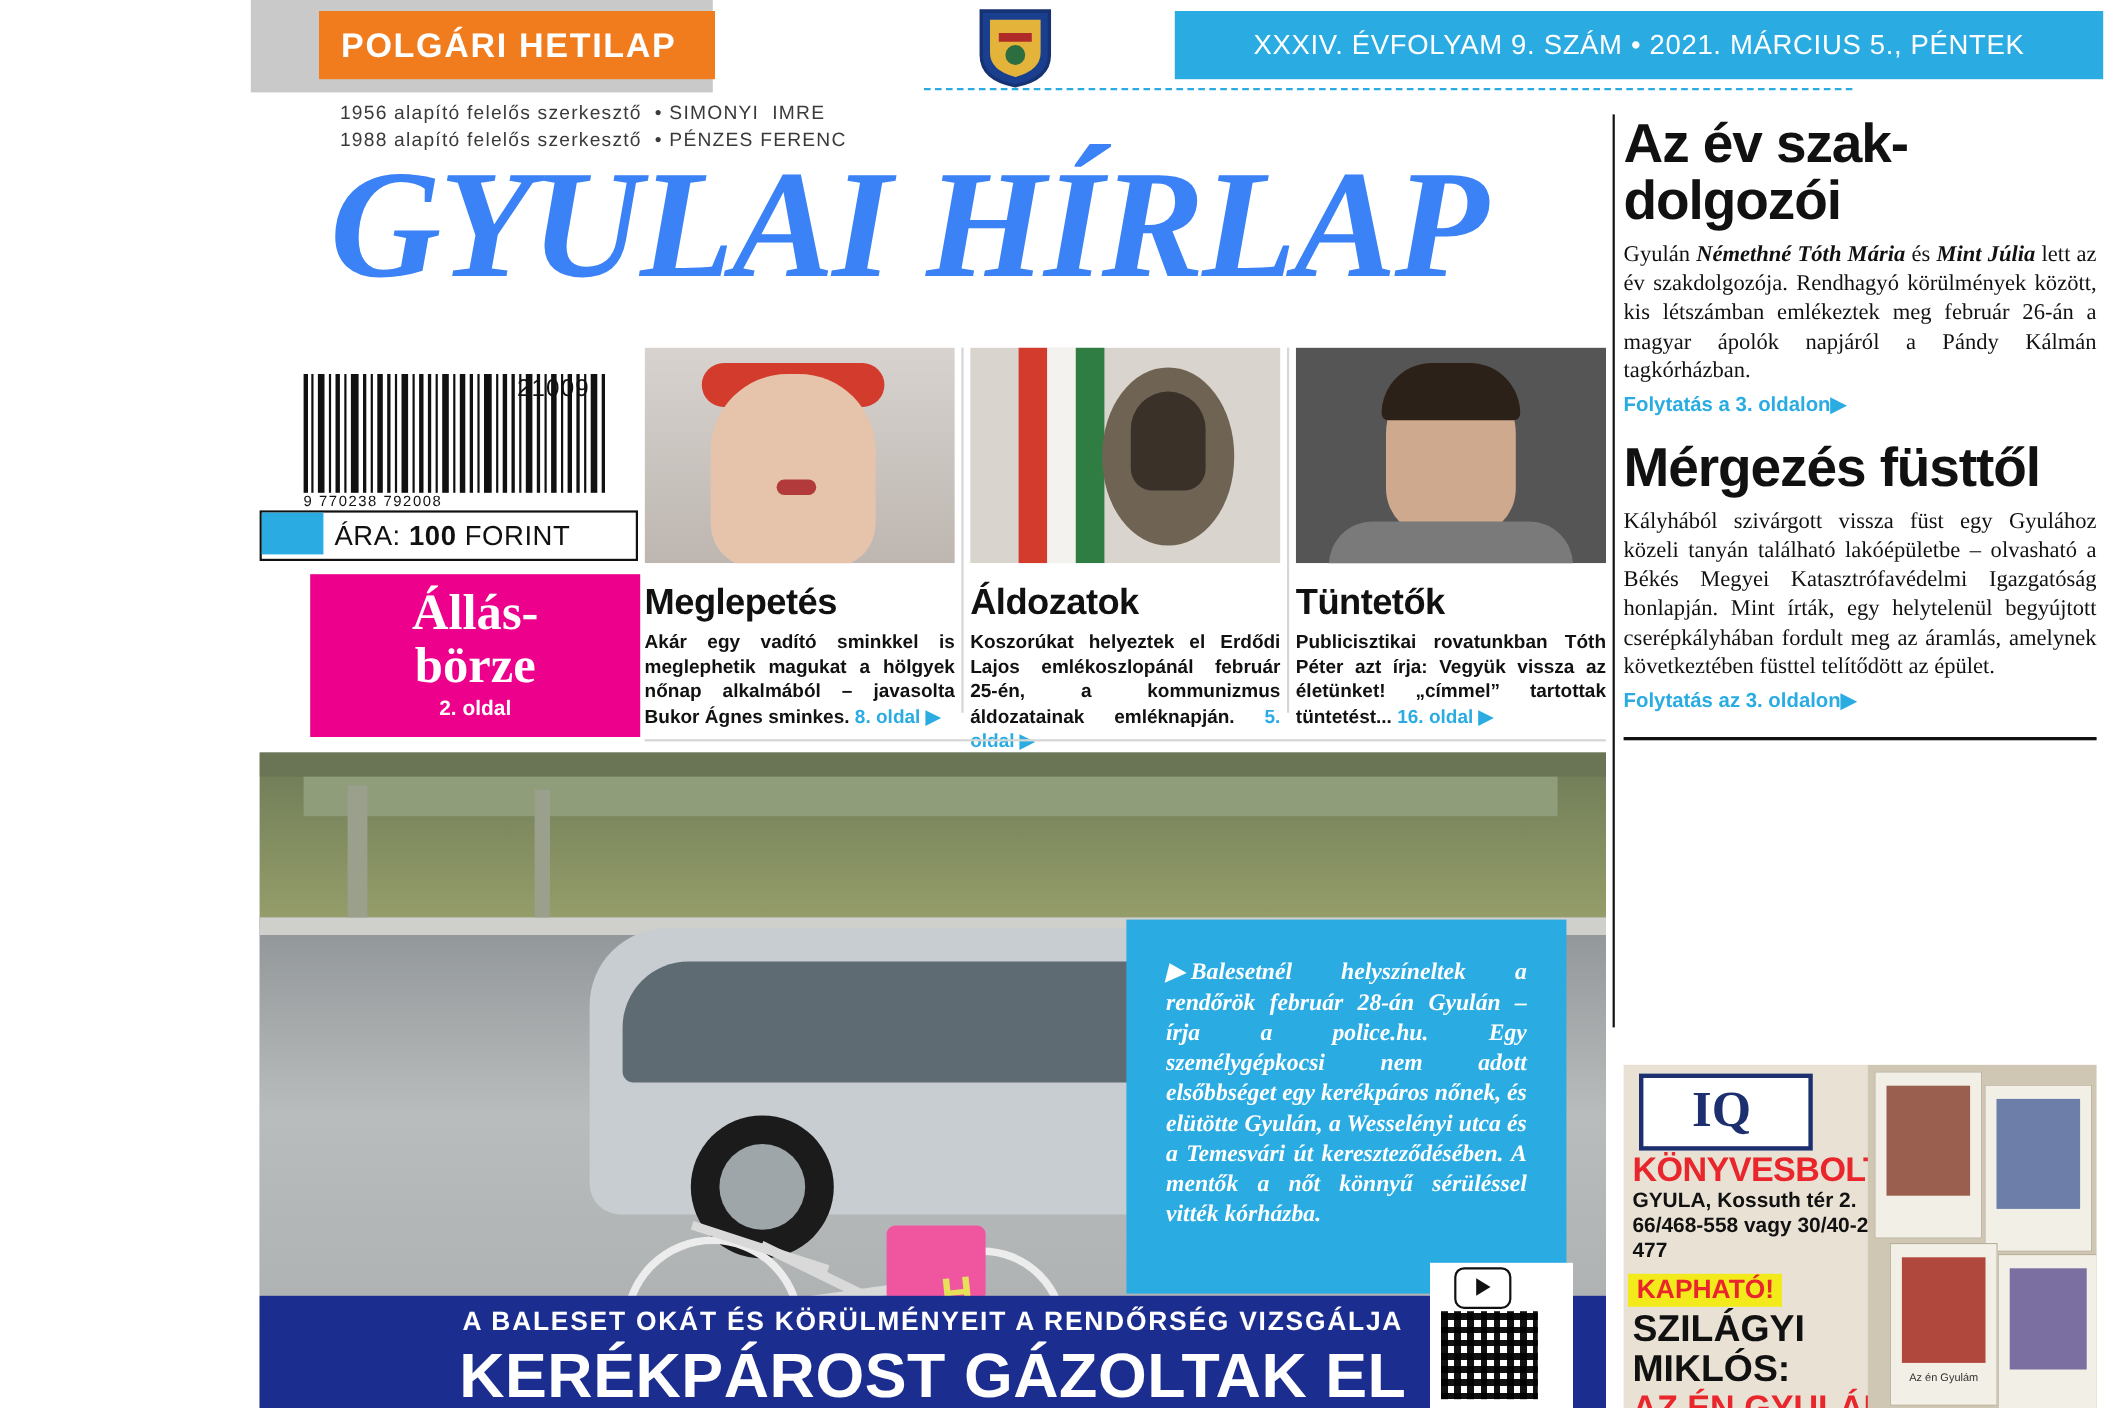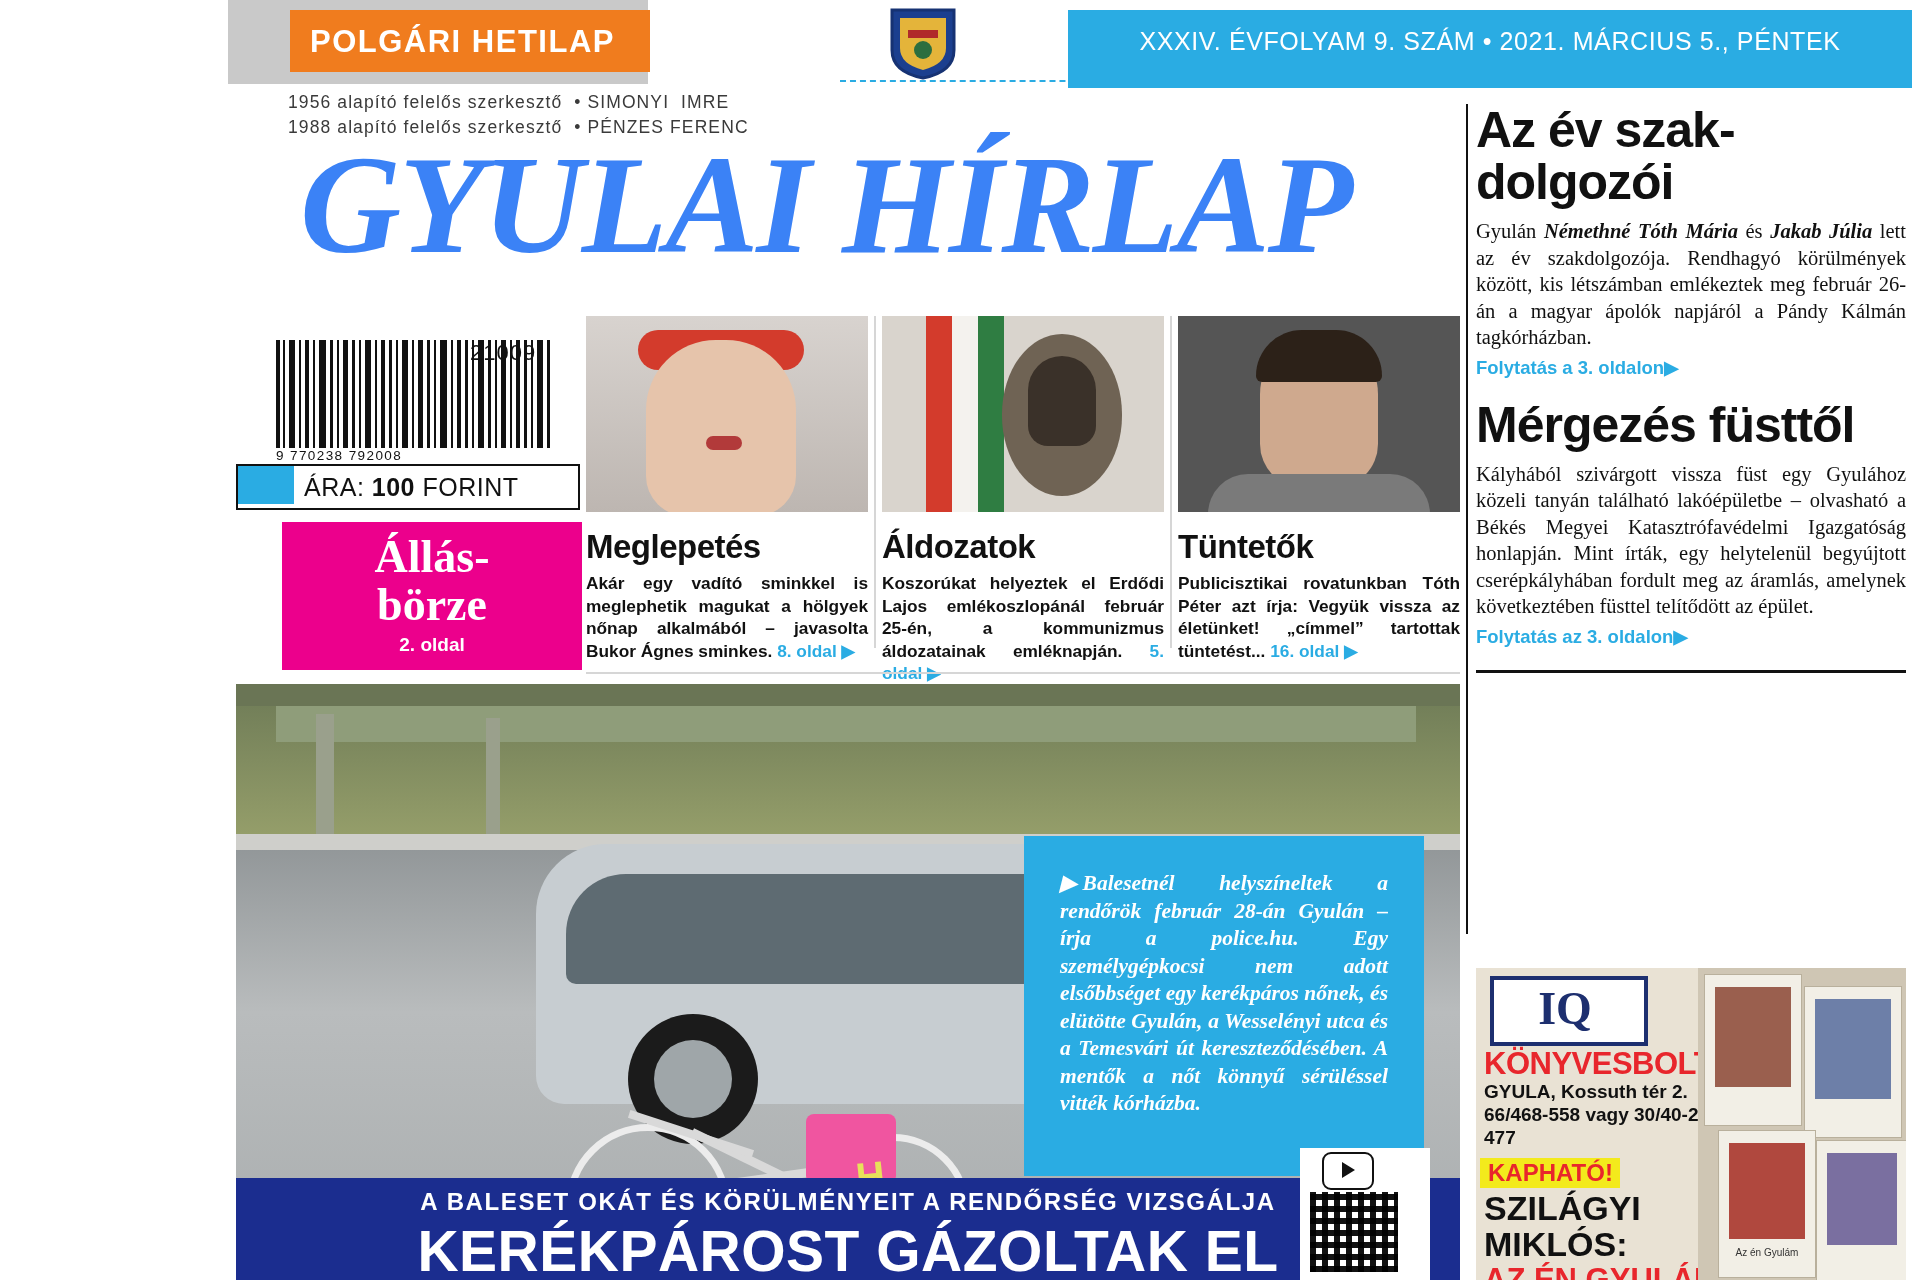--- a/index.html
+++ b/index.html
@@ -5,26 +5,26 @@
   html,body{margin:0;padding:0;background:#ffffff;}
   body{width:1920px;height:1280px;position:relative;overflow:hidden;font-family:"Liberation Sans",sans-serif;}
   .page{position:absolute;left:0;top:0;width:1920px;height:1280px;background:#fff;}
 
   
   .topbar{position:absolute;left:228px;top:0;width:1684px;height:84px;}
   .topbar-grey{position:absolute;left:0;top:0;width:420px;height:84px;background:#c9c9c9;}
   .topbar-orange{position:absolute;left:62px;top:10px;width:360px;height:62px;background:#f07c1e;}
   .topbar-title{position:absolute;left:82px;top:24px;font-size:31px;font-weight:bold;letter-spacing:1.5px;color:#ffffff;font-family:"Liberation Sans",sans-serif;}
   .crest{position:absolute;left:660px;top:6px;width:70px;height:74px;}
-  .topbar-blue{position:absolute;left:840px;top:10px;width:844px;height:78px;background:#2aace3;}
+  .topbar-blue{position:absolute;left:840px;top:10px;width:844px;height:62px;background:#2aace3;}
   .topbar-issue{position:absolute;left:0;top:0;width:844px;height:62px;line-height:62px;text-align:center;color:#fff;font-size:25px;letter-spacing:.6px;font-family:"Liberation Sans",sans-serif;}
   .dashline{position:absolute;left:840px;top:80px;width:844px;height:0;border-top:2px dashed #2aace3;}
 
   
-  .editors{position:absolute;left:288px;top:90px;width:560px;color:#3a3a3a;font-size:17.5px;letter-spacing:1.1px;line-height:25px;font-family:"Liberation Sans",sans-serif;}
+  .editors{position:absolute;left:309px;top:90px;width:560px;color:#3a3a3a;font-size:17.5px;letter-spacing:1.1px;line-height:25px;font-family:"Liberation Sans",sans-serif;}
   .editors .row{display:block;white-space:pre;}
 
   
   .bigtitle{position:absolute;left:300px;top:140px;width:1160px;height:130px;color:#3b82f6;font-family:"Liberation Serif",serif;font-style:italic;font-weight:bold;font-size:140px;letter-spacing:-2px;line-height:130px;white-space:nowrap;}
 
   
   .barcodebox{position:absolute;left:276px;top:330px;width:300px;height:160px;}
   .barcode{position:absolute;left:0;top:10px;width:280px;height:108px;}
   .barcode i{position:absolute;top:0;height:108px;background:#111;}
   .barcode-num{position:absolute;left:0;top:118px;width:282px;font-size:13.5px;letter-spacing:1.4px;color:#111;font-family:"Liberation Sans",sans-serif;}
@@ -259,21 +259,21 @@
         <span class="pg">16. oldal ▶</span>
       </div>
     </div>
   </div>
   <div class="teaser-sep"></div>
 
   <div class="rail-rule"></div>
   <div class="rail">
     <h1>Az év szak-dolgozói</h1>
     <p>
-      <span>Gyulán </span><span class="it">Némethné Tóth Mária</span><span> és </span><span class="it">Jakab Júlia</span><span> lett az év szakdolgozója. Rendhagyó körülmények között, kis létszámban emlékeztek meg február 26-án a magyar ápolók napjáról a Pándy Kálmán tagkórházban.</span>
+      <span>Gyulán </span><span class="it">Némethné Tóth Mária</span><span> és </span><span class="it">Mint Júlia</span><span> lett az év szakdolgozója. Rendhagyó körülmények között, kis létszámban emlékeztek meg február 26-án a magyar ápolók napjáról a Pándy Kálmán tagkórházban.</span>
     </p>
     <div class="cont">Folytatás a 3. oldalon▶</div>
 
     <h1 style="margin-top:20px">Mérgezés füsttől</h1>
     <p>Kályhából szivárgott vissza füst egy Gyulához közeli tanyán található lakóépületbe – olvasható a Békés Megyei Katasztrófavédelmi Igazgatóság honlapján. Mint írták, egy helytelenül begyújtott cserépkályhában fordult meg az áramlás, amelynek következtében füsttel telítődött az épület.</p>
     <div class="cont">Folytatás az 3. oldalon▶</div>
     <div class="rail-hr"></div>
   </div>
 
   <div class="ad">

